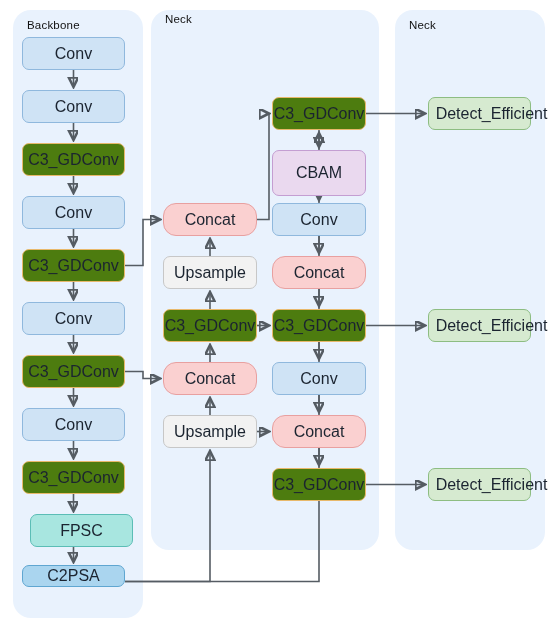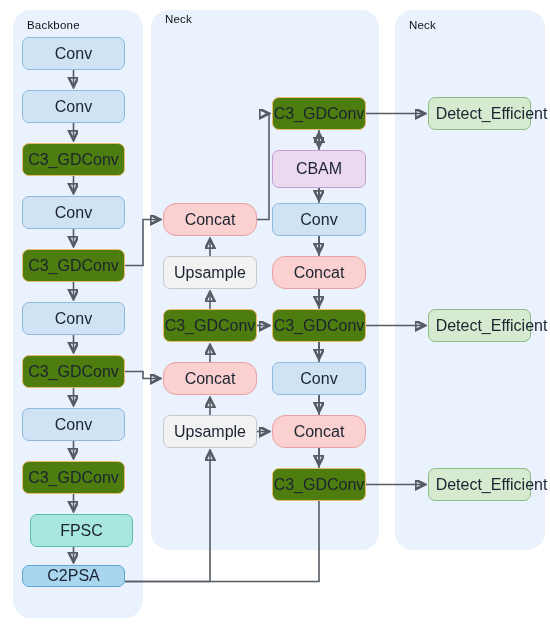--- a/index.html
+++ b/index.html
@@ -88,21 +88,21 @@
       <div class="node n-conv" style="left: 22px; top: 408px; width: 103px; height: 33px;">Conv</div>
       <div class="node n-c3" style="left: 22px; top: 461px; width: 103px; height: 33px;">C3_GDConv</div>
       <div class="node n-fpsc" style="left: 30px; top: 514px; width: 103px; height: 33px;">FPSC</div>
       <div class="node n-c2psa" style="left: 22px; top: 565px; width: 103px; height: 22px;">C2PSA</div>
       <div class="node n-concat" style="left: 163px; top: 203px; width: 94px; height: 33px;">Concat</div>
       <div class="node n-upsample" style="left: 163px; top: 256px; width: 94px; height: 33px;">Upsample</div>
       <div class="node n-c3" style="left: 163px; top: 309px; width: 94px; height: 33px;">C3_GDConv</div>
       <div class="node n-concat" style="left: 163px; top: 362px; width: 94px; height: 33px;">Concat</div>
       <div class="node n-upsample" style="left: 163px; top: 415px; width: 94px; height: 33px;">Upsample</div>
       <div class="node n-c3" style="left: 272px; top: 97px; width: 94px; height: 33px;">C3_GDConv</div>
-      <div class="node n-cbam" style="left: 272px; top: 150px; width: 94px; height: 38px;">CBAM</div>
+      <div class="node n-cbam" style="left: 272px; top: 150px; width: 94px; height: 46px;">CBAM</div>
       <div class="node n-conv" style="left: 272px; top: 203px; width: 94px; height: 33px;">Conv</div>
       <div class="node n-concat" style="left: 272px; top: 256px; width: 94px; height: 33px;">Concat</div>
       <div class="node n-c3" style="left: 272px; top: 309px; width: 94px; height: 33px;">C3_GDConv</div>
       <div class="node n-conv" style="left: 272px; top: 362px; width: 94px; height: 33px;">Conv</div>
       <div class="node n-concat" style="left: 272px; top: 415px; width: 94px; height: 33px;">Concat</div>
       <div class="node n-c3" style="left: 272px; top: 468px; width: 94px; height: 33px;">C3_GDConv</div>
       <div class="node n-detect" style="left: 428px; top: 97px; width: 103px; height: 33px;">Detect_Efficient</div>
       <div class="node n-detect" style="left: 428px; top: 309px; width: 103px; height: 33px;">Detect_Efficient</div>
       <div class="node n-detect" style="left: 428px; top: 468px; width: 103px; height: 33px;">Detect_Efficient</div>
     </div>

